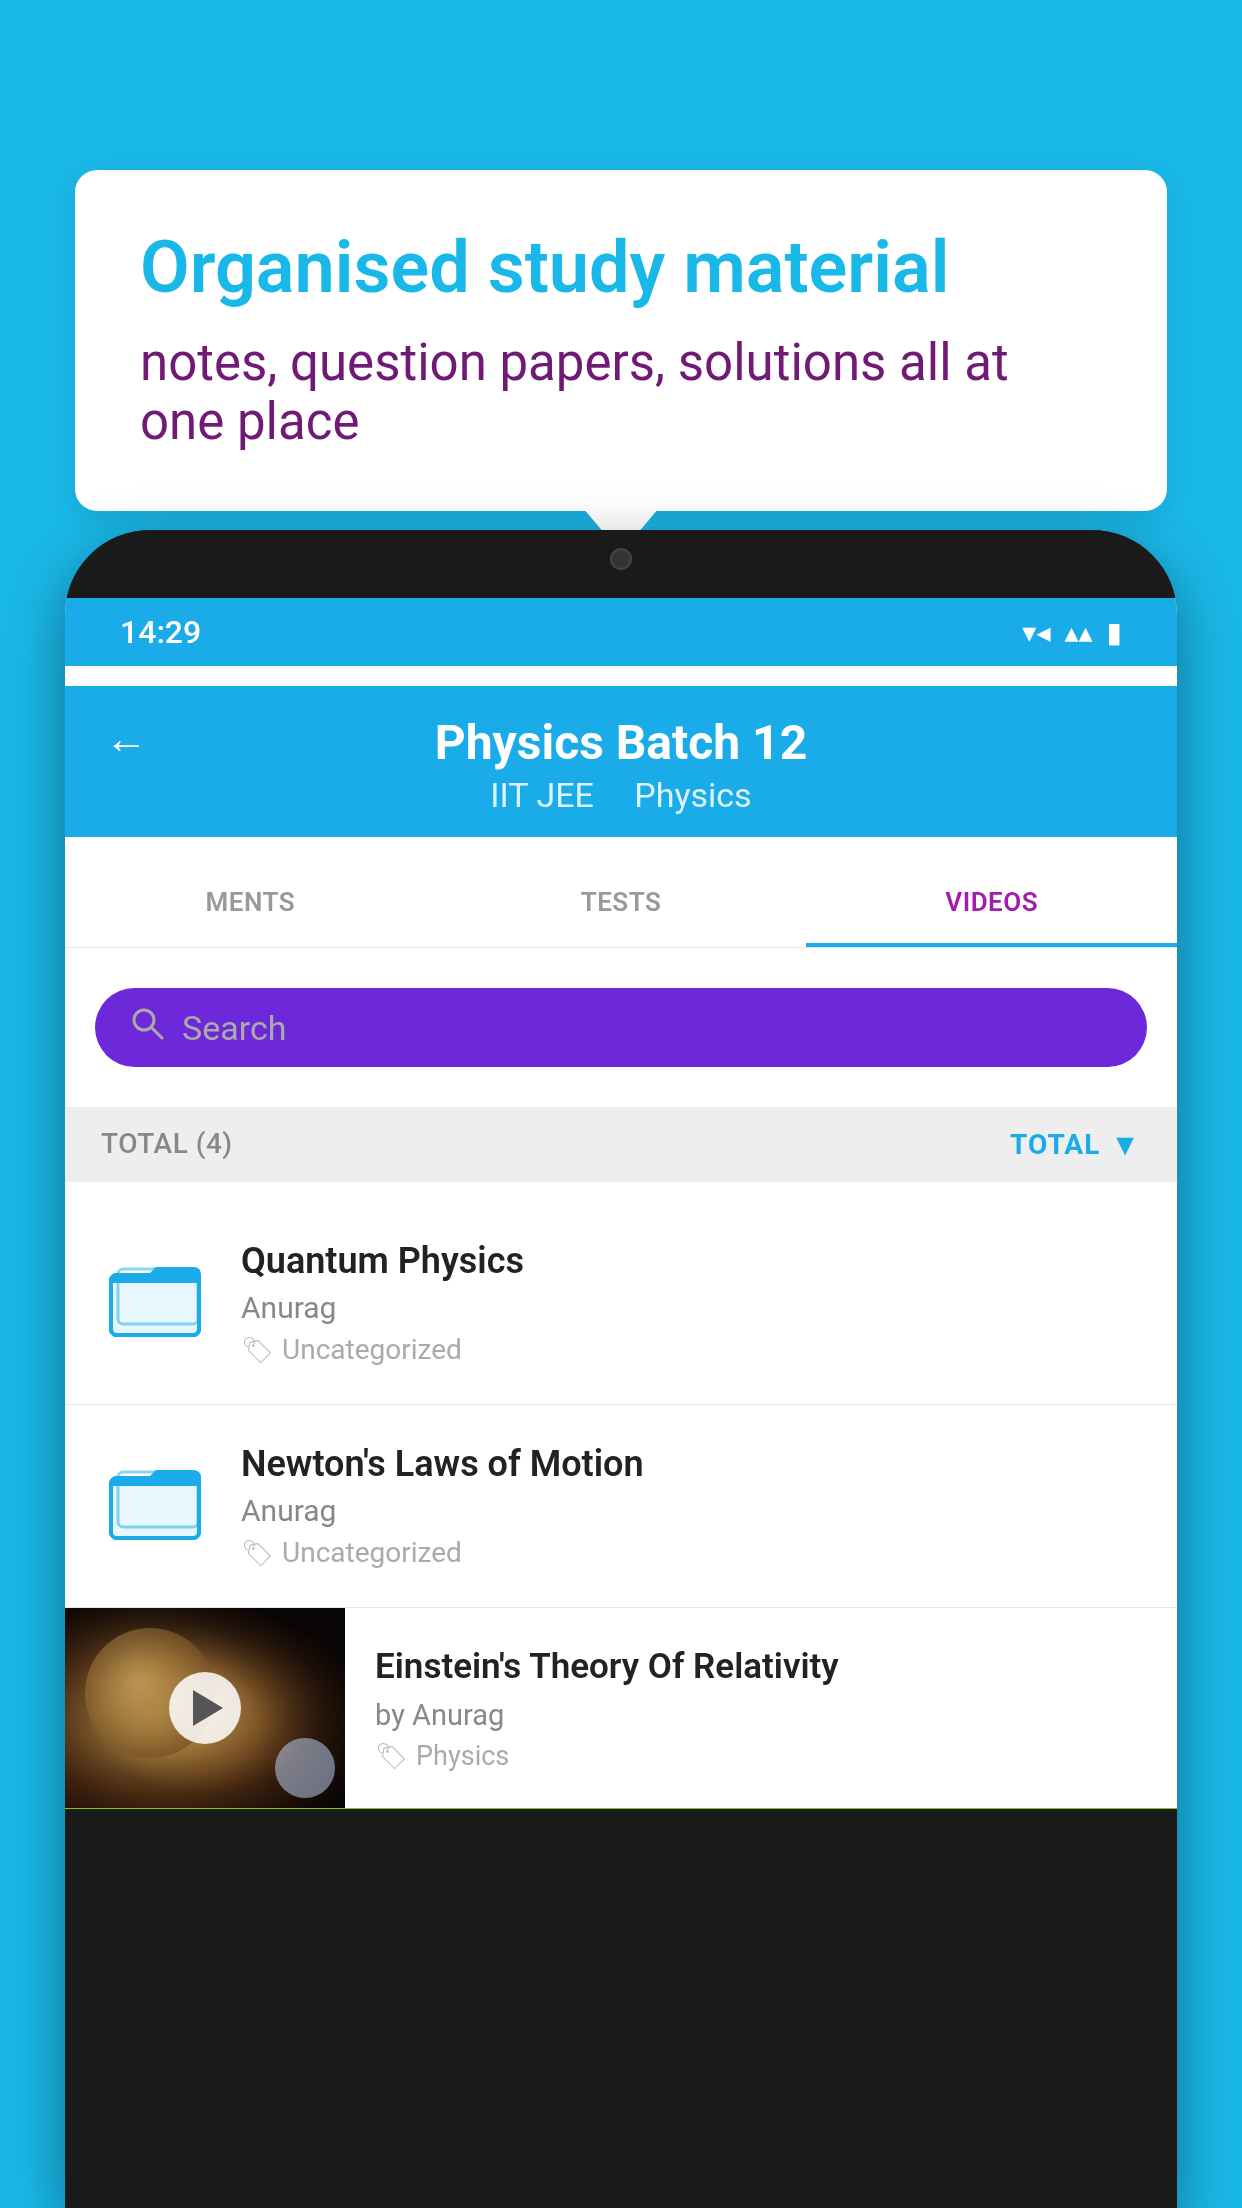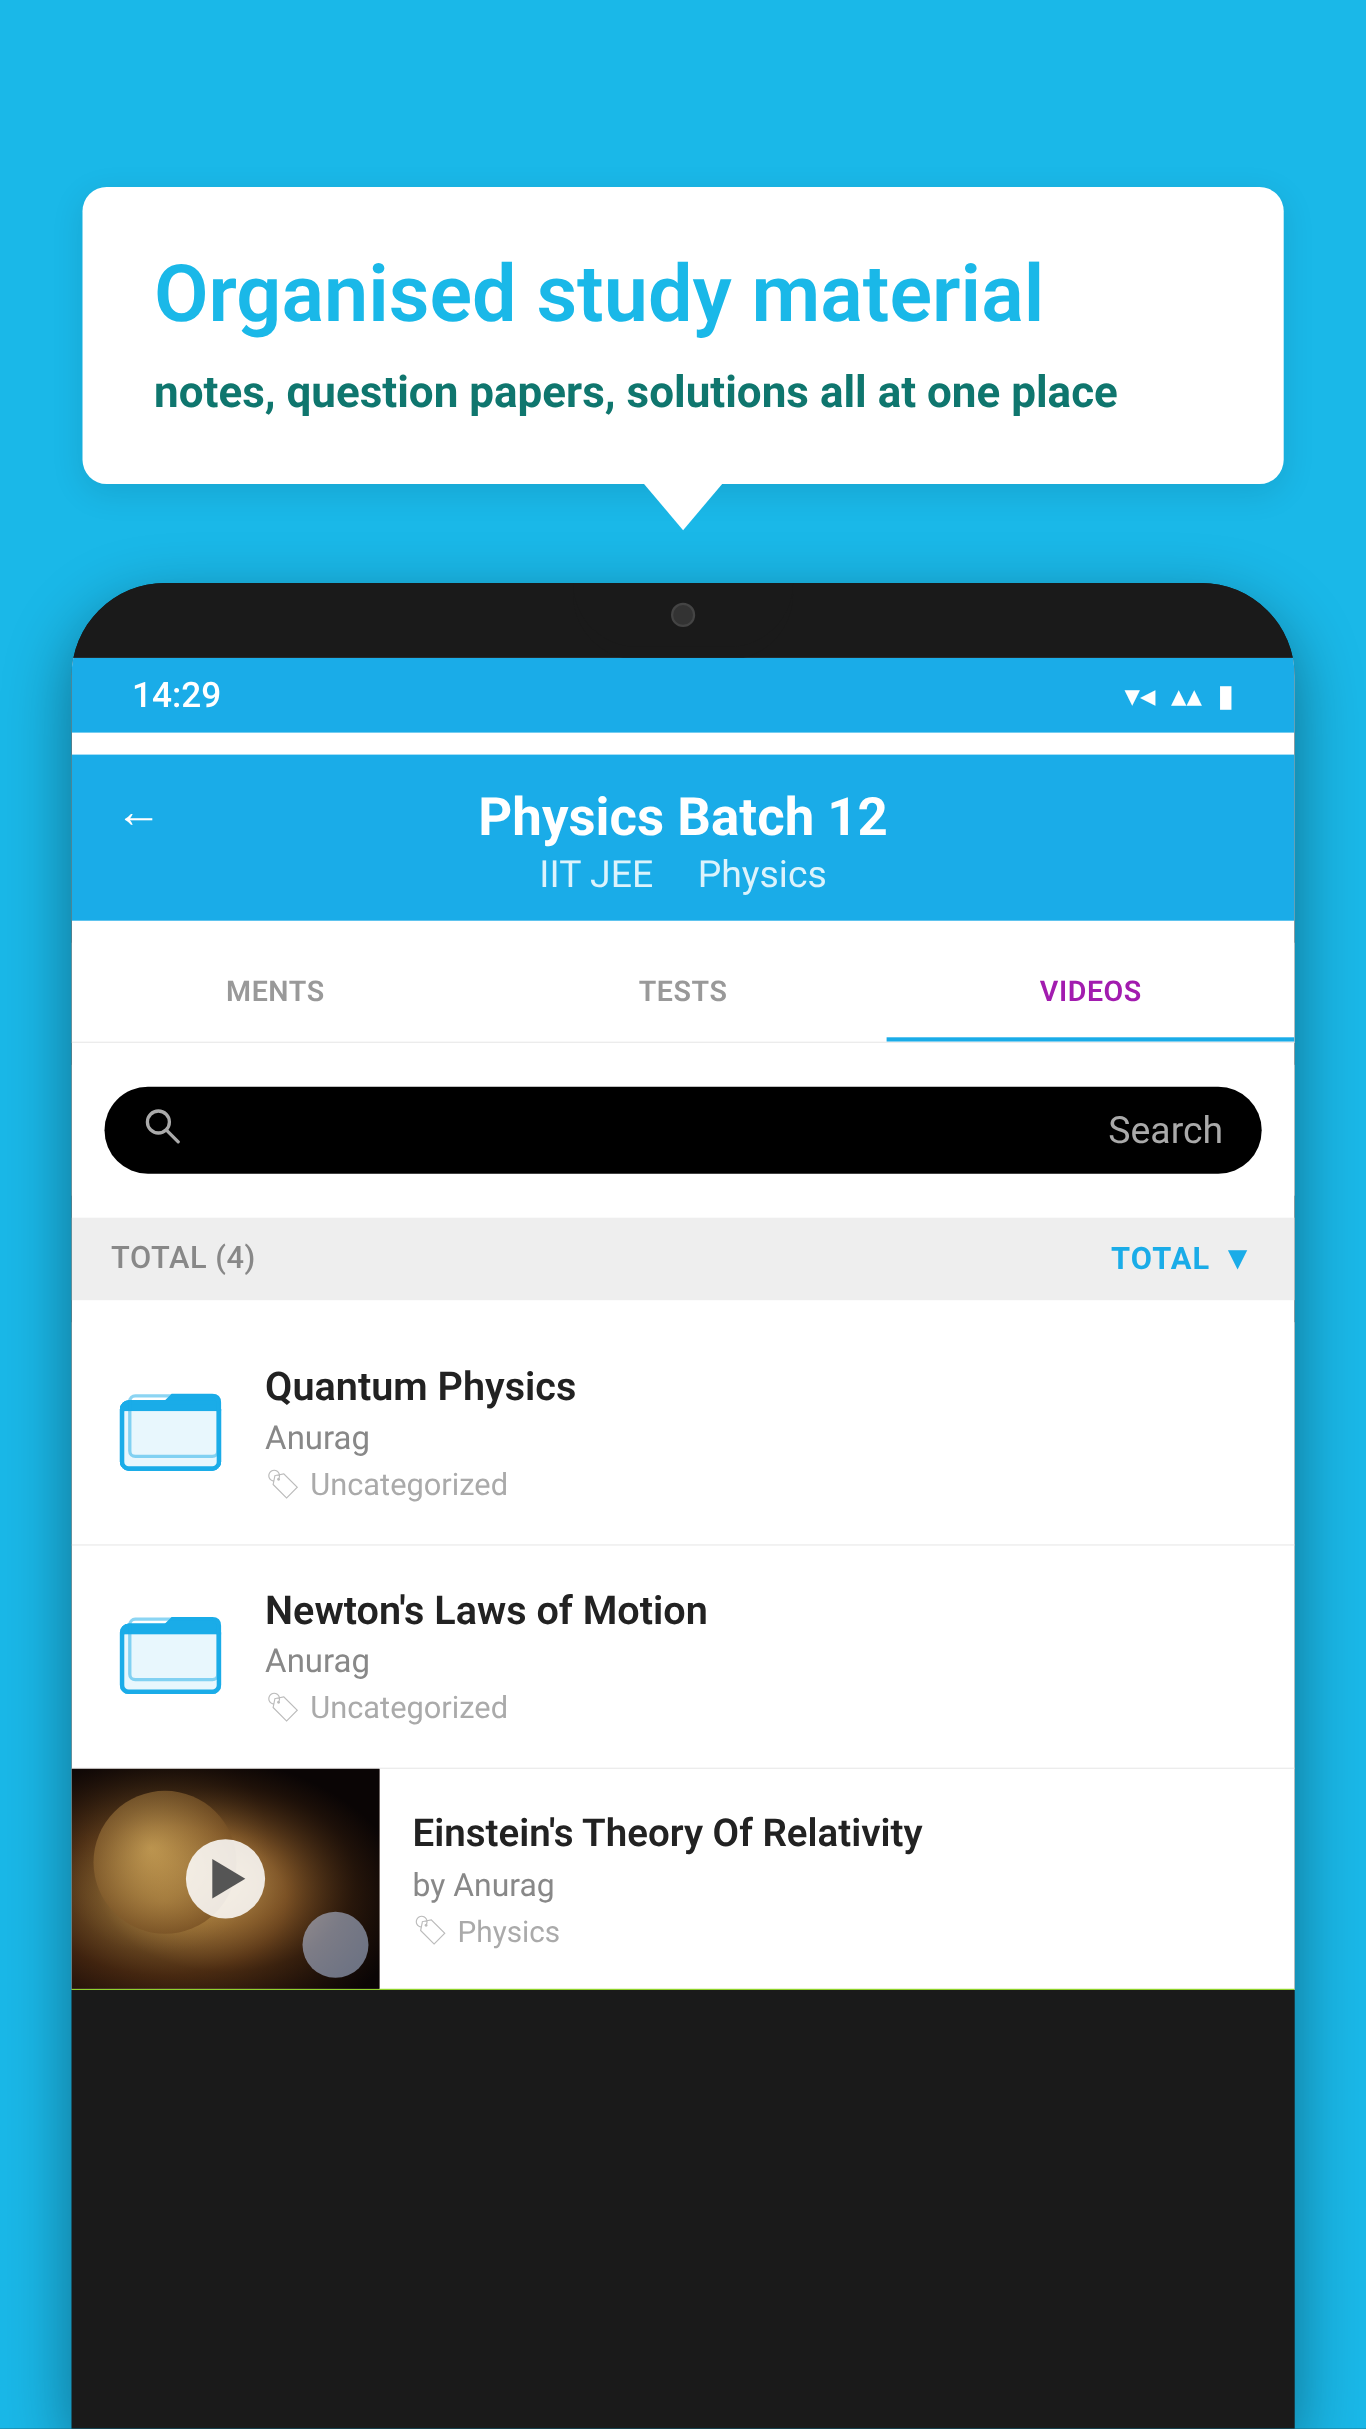--- a/index.html
+++ b/index.html
@@ -38,23 +38,23 @@
       border-top: 45px solid white;
     }
     .speech-bubble-title {
       color: #1ab8e8;
       font-size: 72px;
       font-weight: 600;
       line-height: 1.2;
       margin-bottom: 22px;
     }
     .speech-bubble-subtitle {
-      color: #0f766e;
-      font-size: 40px;
-      font-weight: 700;
+      color: #701a75;
+      font-size: 51px;
+      font-weight: 400;
     }
 
     
     .phone-frame {
       position: absolute;
       top: 530px;
       left: 65px;
       right: 65px;
       bottom: 0;
       background: #1a1a1a;
@@ -172,27 +172,26 @@
       height: 4px;
       background: #1aace8;
     }
 
     
     .search-container {
       background: white;
       padding: 20px 30px;
     }
     .search-bar {
-      background: #000000;
+      background: #6d28d9;
       border-radius: 50px;
       display: flex;
       align-items: center;
       padding: 18px 35px;
       gap: 18px;
-      justify-content: space-between;
     }
     .search-icon-svg {
       color: #aaa;
       font-size: 36px;
     }
     .search-text {
       color: #aaa;
       font-size: 34px;
     }
 

